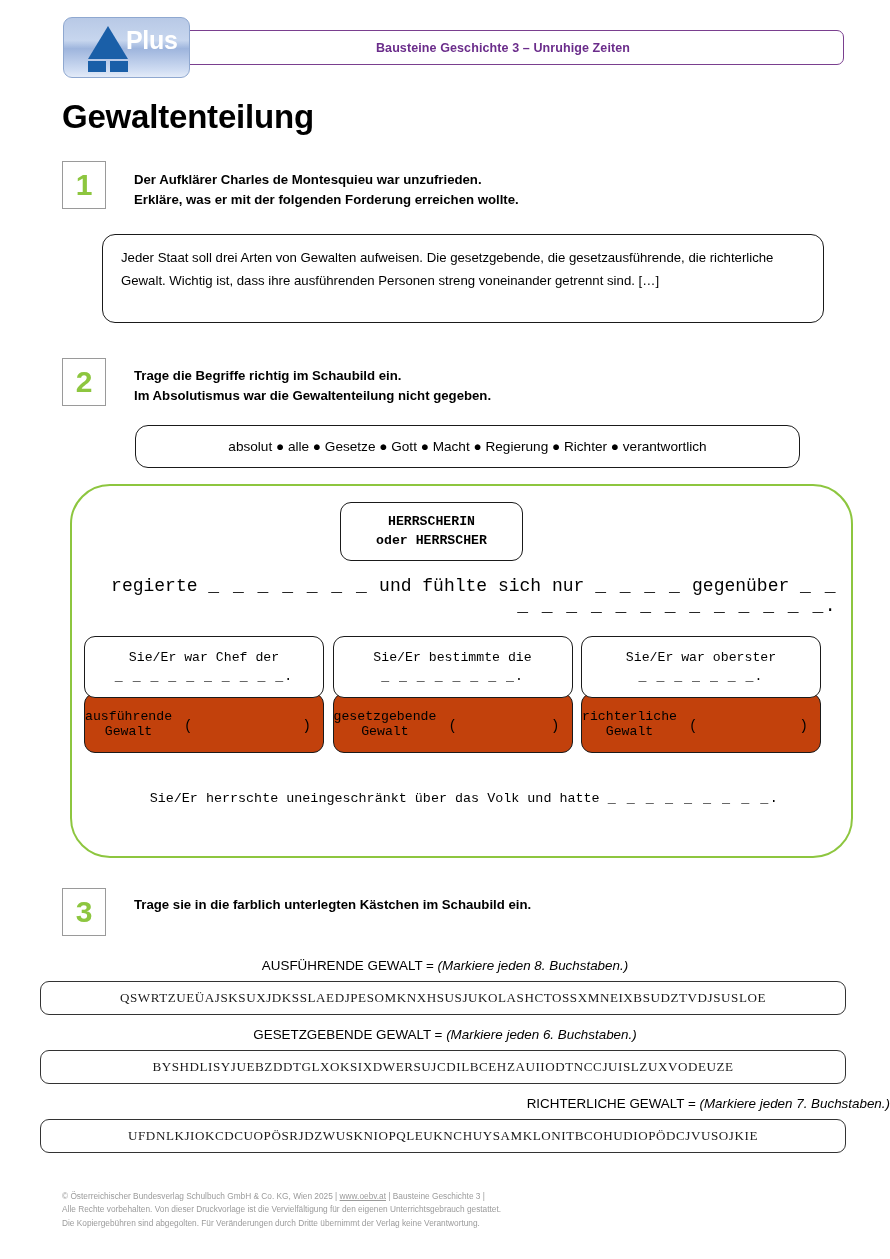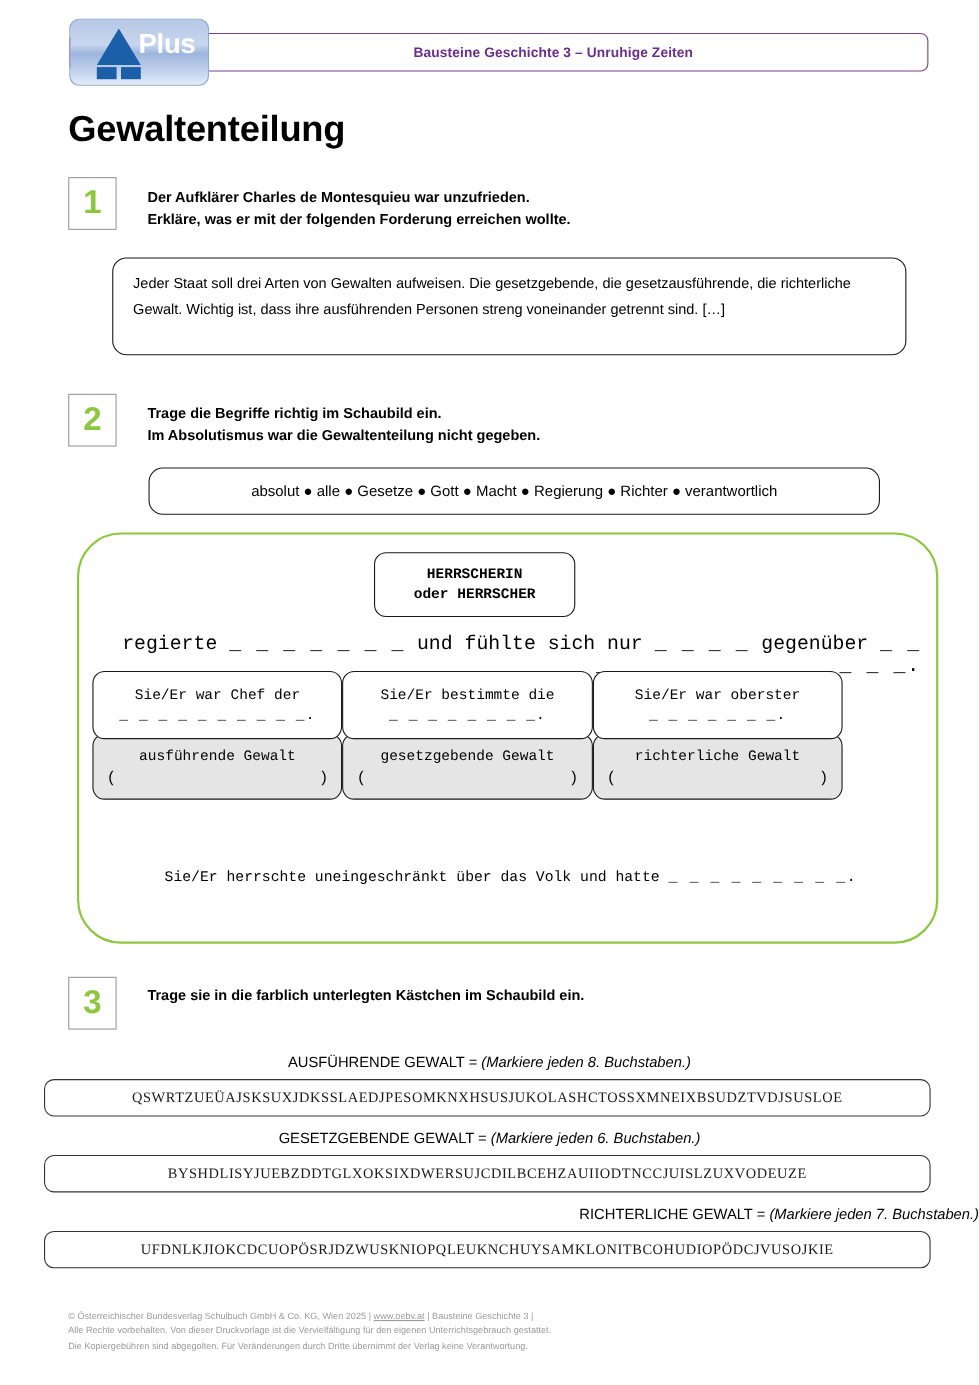--- a/index.html
+++ b/index.html
@@ -135,22 +135,22 @@
   }
   .sentence-1 {
     position: absolute;
     left: 20px; top: 90px;
     width: 745px;
     font-size: 18px;
     text-align: right;
   }
   .cols {
     position: absolute;
-    left: 12px; top: 124px;
-    width: 682px; height: 142px;
+    left: 12px; top: 150px;
+    width: 737px; height: 142px;
     display: flex;
     justify-content: space-between;
     text-align: center;
   }
   .col { width: 240px; position: relative; }
   .col-top {
     width: 100%; height: 62px;
     border: 1.4px solid #1a1a1a;
     border-radius: 11px;
     background: #fff;
@@ -160,22 +160,22 @@
     line-height: 1.3;
     position: relative;
     z-index: 2;
   }
   .col-top .blank { margin-top: 2px; letter-spacing: 1px; }
   .col-bot {
     width: 100%; height: 60px;
     margin-top: -5px;
     border: 1.4px solid #1a1a1a;
     border-radius: 11px;
-    background: #e5e5e5;
-    display: flex; flex-direction: column;
+    background: #c2410c;
+    display: flex; flex-direction: row;
     align-items: center;
     justify-content: center;
     font-size: 13.2px;
     position: relative;
     z-index: 1;
   }
   .col-bot-label { margin-top: 2px; }
   .col-paren {
     width: 100%;
     display: flex; justify-content: space-between;

